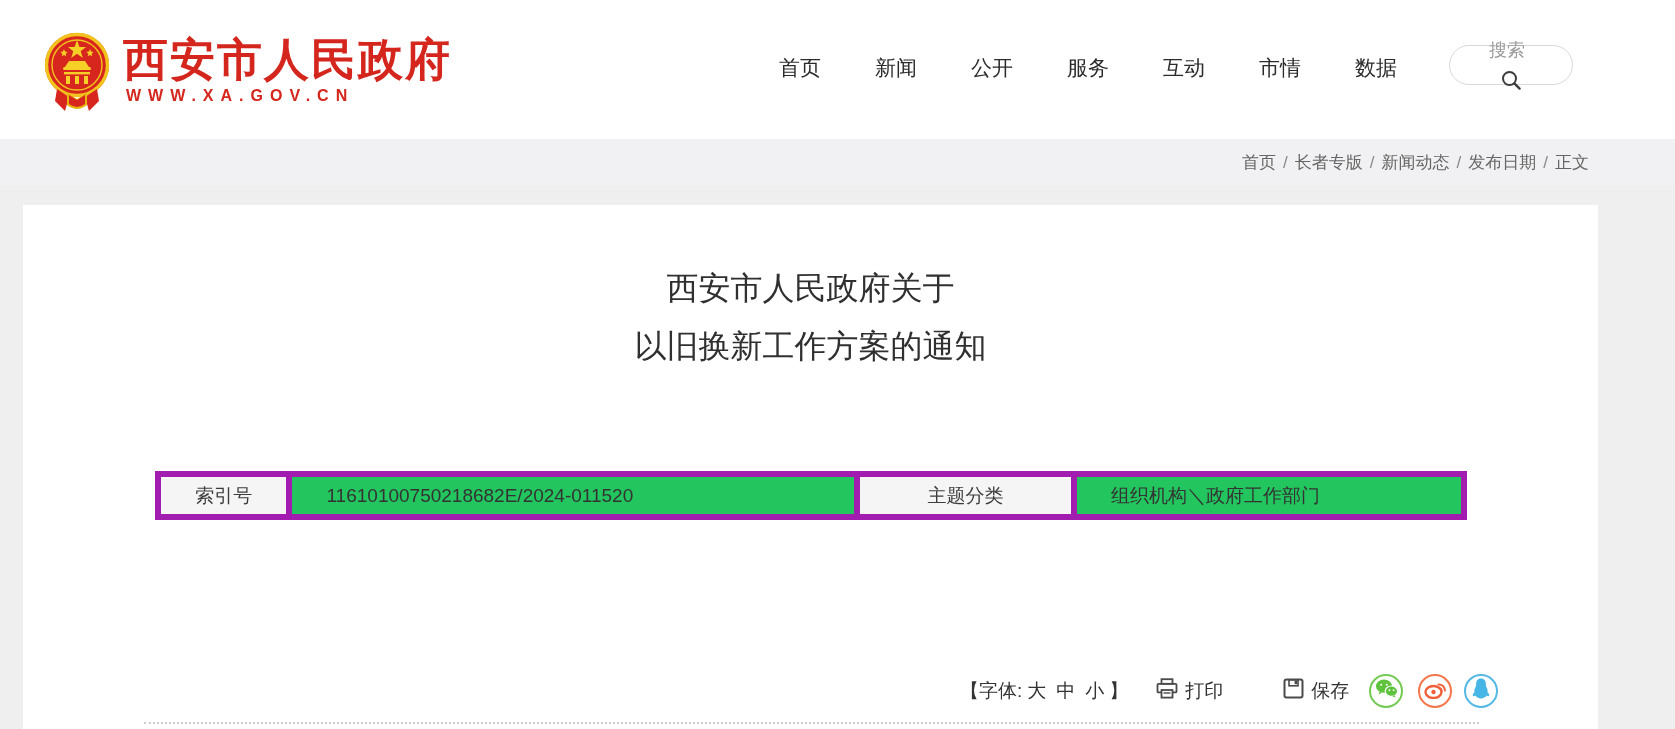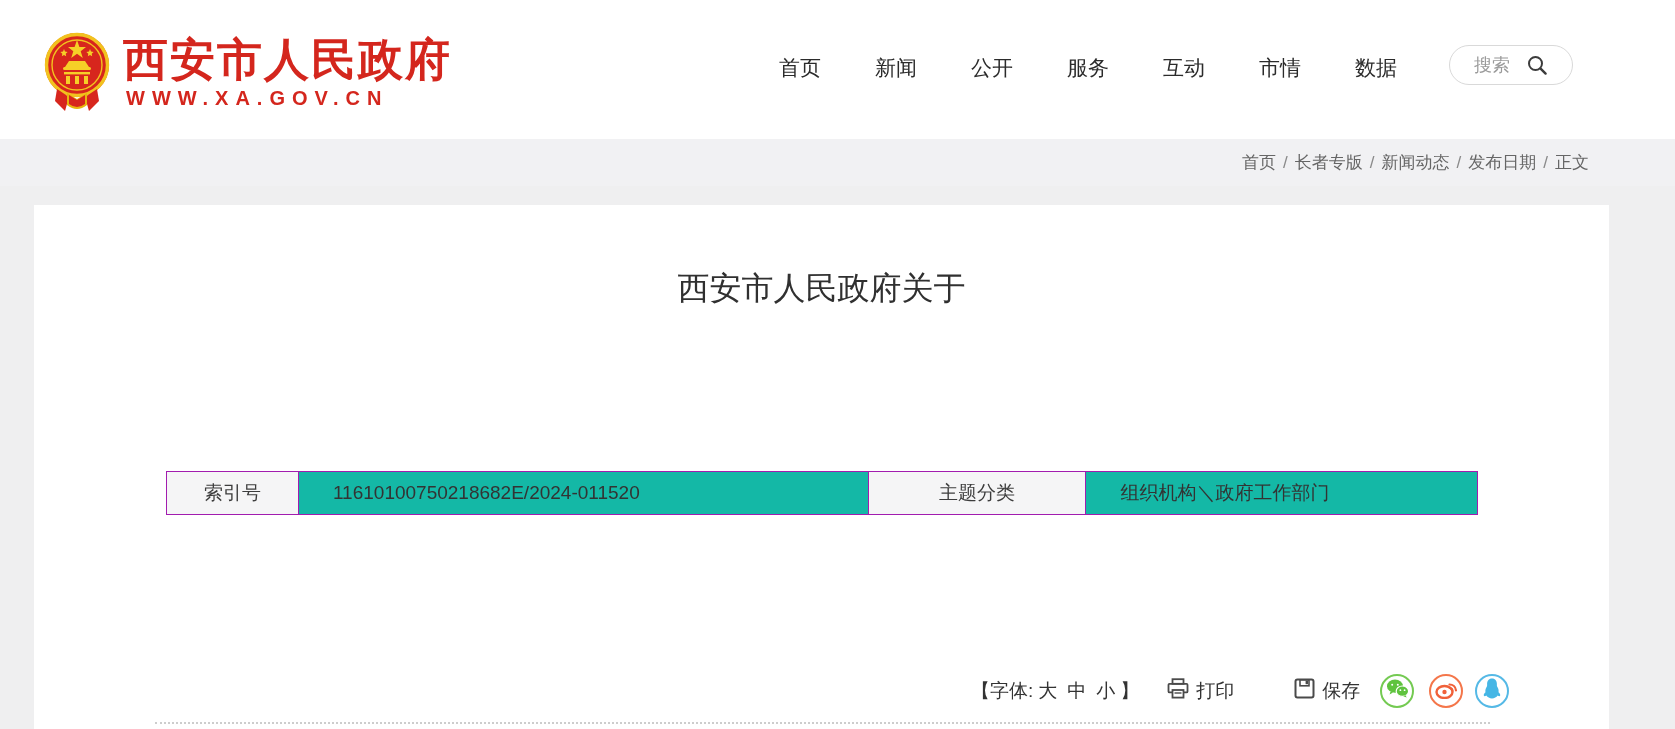--- a/index.html
+++ b/index.html
@@ -18,74 +18,74 @@
   }
   .logo { position: absolute; left: 43px; top: 25px; width: 360px; height: 94px; cursor: pointer; }
   .emblem { position: absolute; left: 0; top: 2px; }
   .site-name {
     position: absolute; left: 80px; top: 5px;
     font-size: 45px; font-weight: bold; color: #d4261d; letter-spacing: 2px;
     white-space: nowrap;
   }
   .site-url {
     position: absolute; left: 83px; top: 62px;
-    font-size: 20px; font-weight: bold; color: #d4261d; letter-spacing: 7px;
+    font-size: 16px; font-weight: bold; color: #d4261d; letter-spacing: 7px;
     white-space: nowrap;
   }
   .nav {
     position: absolute; left: 779px; top: 46px; height: 44px;
     display: flex; align-items: center; gap: 54px;
   }
   .nav-item {
     font-size: 21px; font-weight: 500; color: #2b2b2b; white-space: nowrap; cursor: pointer;
   }
   .search-box {
     position: absolute; left: 1449px; top: 45px; width: 124px; height: 40px;
     border: 1px solid #d9d9d9; border-radius: 20px; background: #fff;
-    display: flex; align-items: center; justify-content: center; gap: 8px; cursor: text;
+    display: flex; align-items: center; justify-content: center; gap: 8px; cursor: text; flex-direction: column;
   }
   .search-input {
     border: none; outline: none; width: 44px; font-size: 18px; color: #333;
     font-family: inherit; background: transparent;
   }
   .search-input::placeholder { color: #9a9a9a; }
   .search-icon { display: flex; cursor: pointer; }
   
   .crumb-strip {
     position: absolute; left: 0; top: 139px; width: 1675px; height: 47px;
     background: #f1f1f3;
     display: flex; align-items: center; justify-content: flex-end;
     padding-right: 86px;
     font-size: 17px; color: #666;
   }
   .crumb { cursor: pointer; }
   .crumb-sep { margin: 0 7px; color: #8a8a8a; }
   
   .card {
-    position: absolute; left: 34px; top: 205px; width: 1575px; height: 524px;
+    position: absolute; left: 23px; top: 205px; width: 1575px; height: 524px;
     background: #ffffff;
   }
   .doc-title {
     position: absolute; left: 0; top: 54px; width: 100%;
     text-align: center; font-size: 32px; line-height: 58px;
     font-weight: 500; color: #303030;
   }
   
   .meta-table {
     position: absolute; left: 132px; top: 266px; width: 1312px;
     border-collapse: collapse; table-layout: fixed;
     font-size: 19px; color: #333;
   }
   .meta-table td {
-    border: 1px solid #a21caf; height: 43px; vertical-align: middle;
+    border: 6px solid #a21caf; height: 43px; vertical-align: middle;
   }
   .meta-label {
     background: #f5f5f6; text-align: center; color: #3c3c3c;
   }
-  .meta-value { padding-left: 34px; background: #14b8a6; }
+  .meta-value { padding-left: 34px; background: #22c55e; }
   .col-l1 { width: 123px; } .col-v1 { width: 531px; }
   .col-l2 { width: 203px; } .col-v2 { width: 365px; }
   
   .toolbar {
     position: absolute; left: 937px; top: 466px; height: 40px;
     display: flex; align-items: center;
     font-size: 19px; color: #333; white-space: nowrap;
   }
   .font-group { display: flex; align-items: center; }
   .font-size-option { margin: 0 5px; cursor: pointer; }
@@ -163,20 +163,21 @@
   <span class="crumb-sep">/</span>
   <span class="crumb">发布日期</span>
   <span class="crumb-sep">/</span>
   <span class="crumb">正文</span>
 </div>
 
 <div class="card">
 
   <div class="doc-title">
     <div>西安市人民政府关于</div>
+    <div>以旧换新工作方案的通知</div>
   </div>
 
   <table class="meta-table">
     <tbody>
         <tr>
       <td class="meta-label col-l1">索引号</td>
       <td class="meta-value col-v1">11610100750218682E/2024-011520</td>
       <td class="meta-label col-l2">主题分类</td>
       <td class="meta-value col-v2">组织机构＼政府工作部门</td>
     </tr>

